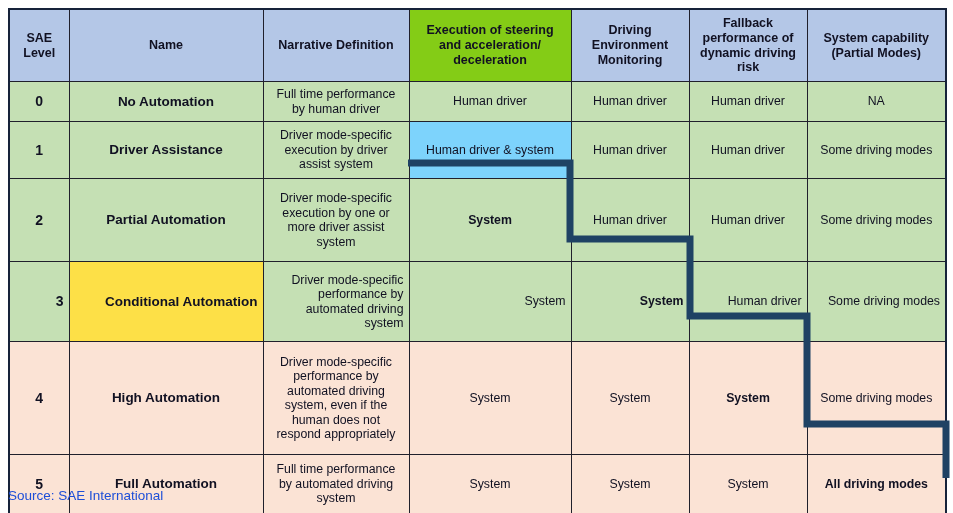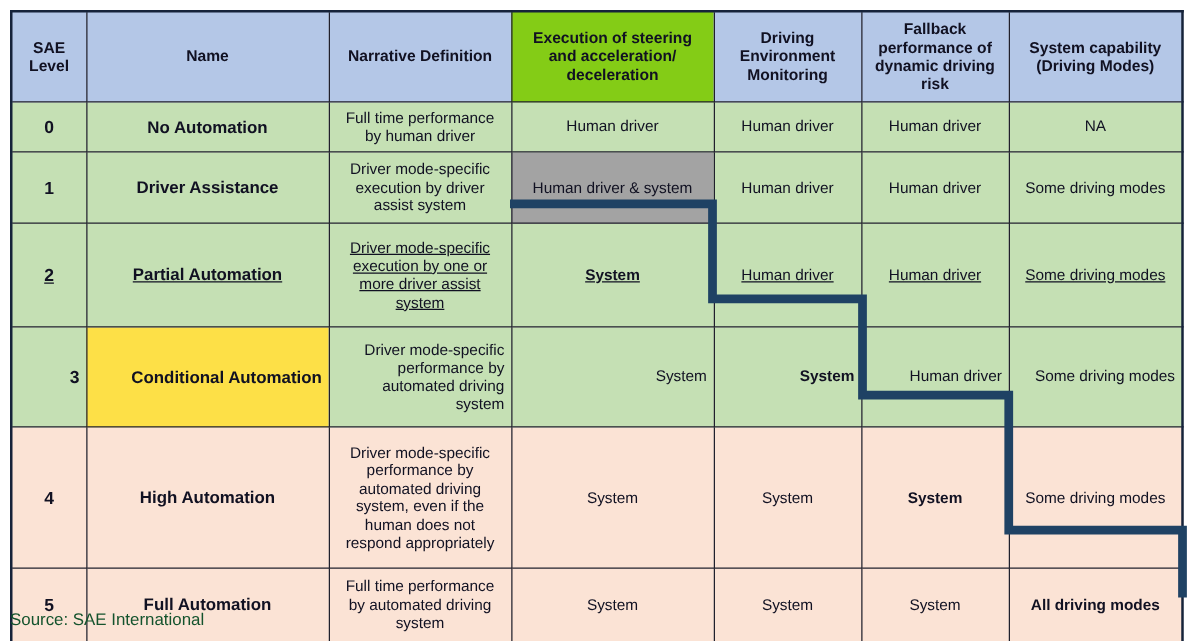--- a/index.html
+++ b/index.html
@@ -60,21 +60,21 @@
   col.c-fall   { width: 118px; }
   col.c-cap    { width: 139px; }
 
   
   tr.green  td { background: #c5e0b4; }
   tr.peach  td { background: #fbe3d5; }
 
   
   tr.r0 td { height: 35px; }
   tr.r1 td { height: 52px; }
-  tr.r2 td { height: 78px; text-decoration: underline; }
+  tr.r2 td { height: 78px; }
   tr.r3 td { height: 75px; text-align: right; }
   tr.r4 td { height: 108px; }
   tr.r5 td { height: 54px; }
 
   td.cell-level { font-weight: bold; font-size: 14px; }
   td.cell-name  { font-weight: bold; font-size: 13.5px; }
   td.cell-narr  { font-size: 12.3px; }
   td.cell-val   { font-size: 12.3px; }
   td.cell-val.bold { font-weight: bold; }
 
@@ -86,21 +86,21 @@
     width: 953px;
     height: 513px;
     pointer-events: none;
   }
 
   #footer-source {
     position: absolute;
     left: 8px;
     top: 488px;
     font-size: 13.5px;
-    color: #14532d;
+    color: #1d4ed8;
     font-family: "Liberation Sans", sans-serif;
   }
 </style>
 </head>
 <body style="background: rgb(255, 255, 255); color: rgb(17, 17, 34);">
 
 <div id="table-wrap">
   <table class="sae-table">
     <colgroup>
       <col class="c-level">
@@ -134,39 +134,39 @@
           <span>Monitoring</span>
         </th>
         <th style="background: rgb(180, 199, 231);">
           <span>Fallback</span><br>
           <span>performance of</span><br>
           <span>dynamic driving</span><br>
           <span>risk</span>
         </th>
         <th style="background: rgb(180, 199, 231);">
           <span>System capability</span><br>
-          <span>(Driving Modes)</span>
+          <span>(Partial Modes)</span>
         </th>
       </tr>
     </thead>
     <tbody id="table-body">
         <tr class="green r0">
           <td class="cell-level" style="background: rgb(197, 224, 180);">0</td>
           <td class="cell-name" style="background: rgb(197, 224, 180);">No Automation</td>
           <td class="cell-narr" style="background: rgb(197, 224, 180);">Full time performance by human driver</td>
           <td class="cell-val" style="background: rgb(197, 224, 180);">Human driver</td>
           <td class="cell-val" style="background: rgb(197, 224, 180);">Human driver</td>
           <td class="cell-val" style="background: rgb(197, 224, 180);">Human driver</td>
           <td class="cell-val" style="background: rgb(197, 224, 180);">NA</td>
         </tr>
         <tr class="green r1">
           <td class="cell-level" style="background: rgb(197, 224, 180);">1</td>
           <td class="cell-name" style="background: rgb(197, 224, 180);">Driver Assistance</td>
           <td class="cell-narr" style="background: rgb(197, 224, 180);">Driver mode-specific execution by driver assist system</td>
-          <td class="cell-val" style="background: #a3a3a3;">Human driver &amp; system</td>
+          <td class="cell-val" style="background: #7dd3fc;">Human driver &amp; system</td>
           <td class="cell-val" style="background: rgb(197, 224, 180);">Human driver</td>
           <td class="cell-val" style="background: rgb(197, 224, 180);">Human driver</td>
           <td class="cell-val" style="background: rgb(197, 224, 180);">Some driving modes</td>
         </tr>
         <tr class="green r2">
           <td class="cell-level" style="background: rgb(197, 224, 180);">2</td>
           <td class="cell-name" style="background: rgb(197, 224, 180);">Partial Automation</td>
           <td class="cell-narr" style="background: rgb(197, 224, 180);">Driver mode-specific execution by one or more driver assist system</td>
           <td class="cell-val bold" style="background: rgb(197, 224, 180);">System</td>
           <td class="cell-val" style="background: rgb(197, 224, 180);">Human driver</td>

